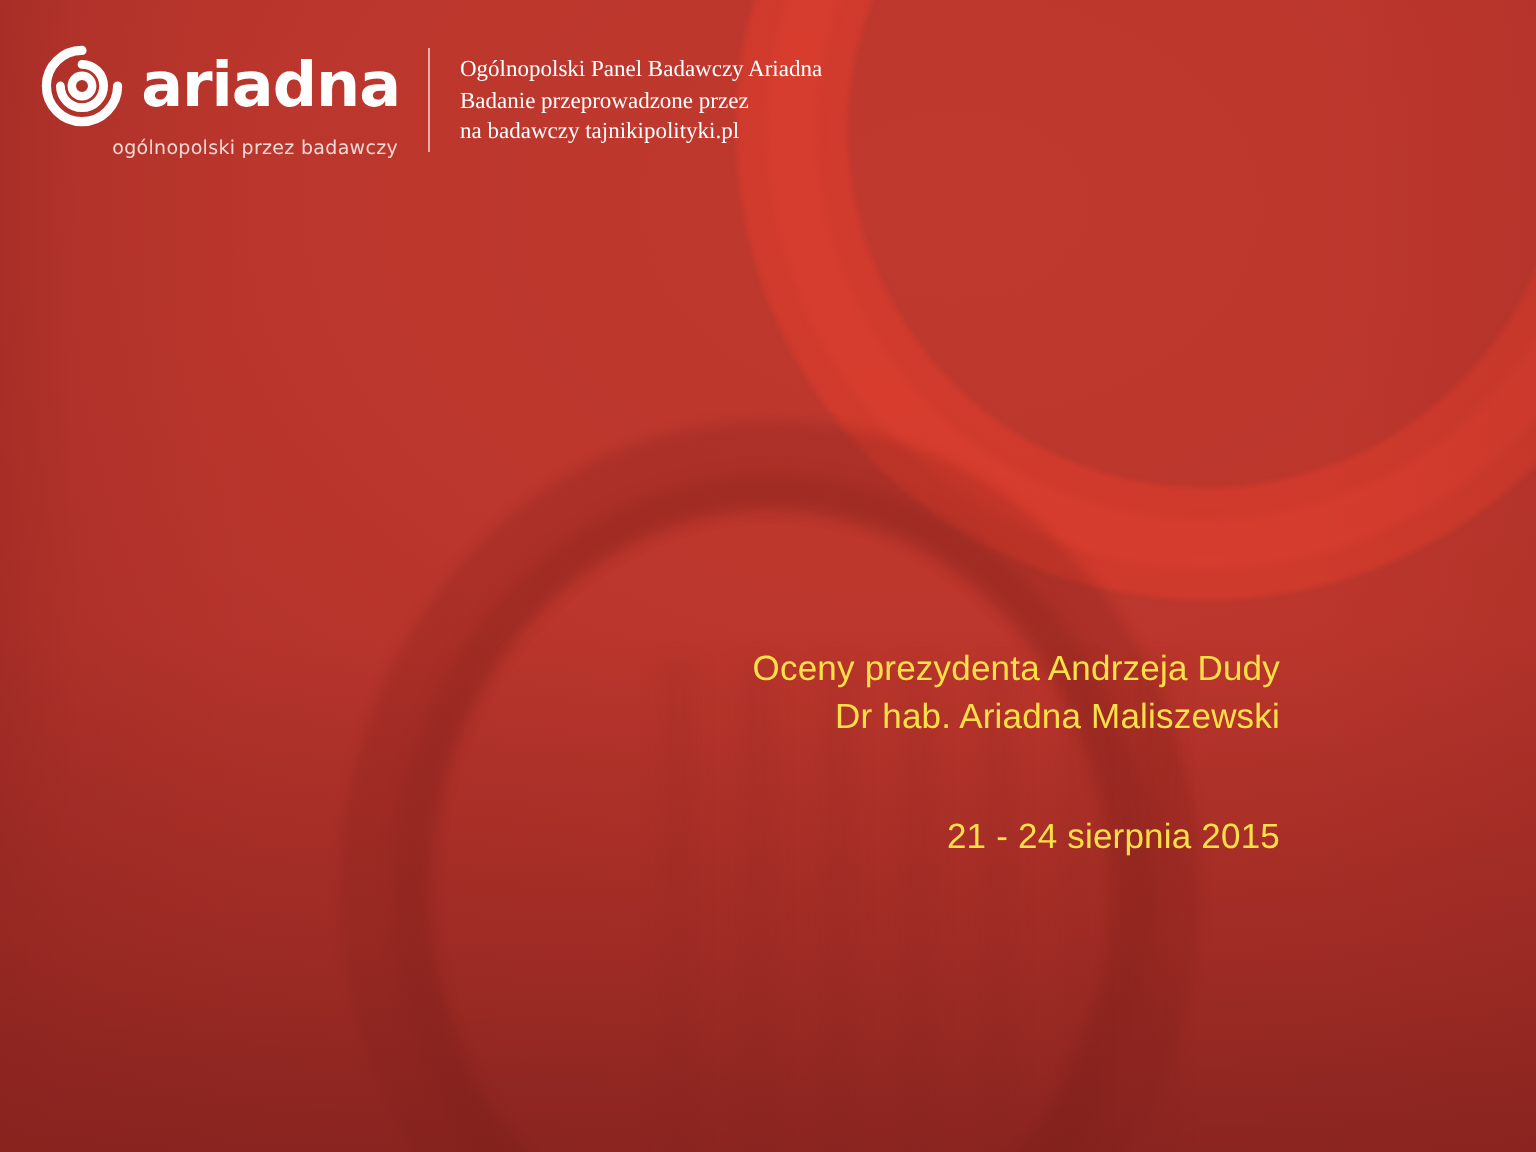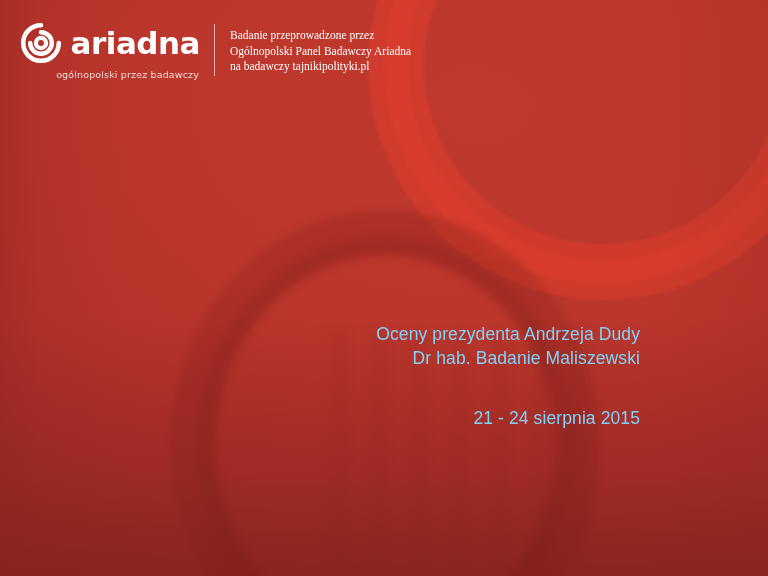--- a/index.html
+++ b/index.html
@@ -165,21 +165,21 @@
     white-space: nowrap;
   }
 
   
   .center-block {
     position: absolute;
     left: 140px;
     top: 322px;
     width: 500px;
     text-align: right;
-    color: #7dd3fc;
+    color: #fde047;
   }
   .title-line {
     font-family: "Liberation Sans", sans-serif;
     font-size: 17.5px;
     line-height: 24px;
     letter-spacing: 0.1px;
   }
   .date-line {
     font-family: "Liberation Sans", sans-serif;
     font-size: 17.5px;
@@ -216,26 +216,26 @@
           </svg>
         </span>
         <span class="wordmark">ariadna</span>
       </div>
       <div class="logo-tagline">ogólnopolski przez badawczy</div>
     </div>
 
     <div class="divider"></div>
 
     <div class="credit">
+      <div>Ogólnopolski Panel Badawczy Ariadna</div>
       <div>Badanie przeprowadzone przez</div>
-      <div>Ogólnopolski Panel Badawczy Ariadna</div>
       <div>na badawczy tajnikipolityki.pl</div>
     </div>
 
   </div>
 
   <div class="center-block">
     <div class="title-line">Oceny prezydenta Andrzeja Dudy</div>
-    <div class="title-line">Dr hab. Badanie Maliszewski</div>
+    <div class="title-line">Dr hab. Ariadna Maliszewski</div>
     <div class="date-line">21 - 24 sierpnia 2015</div>
   </div>
 
 </div>
 
 </body></html>

